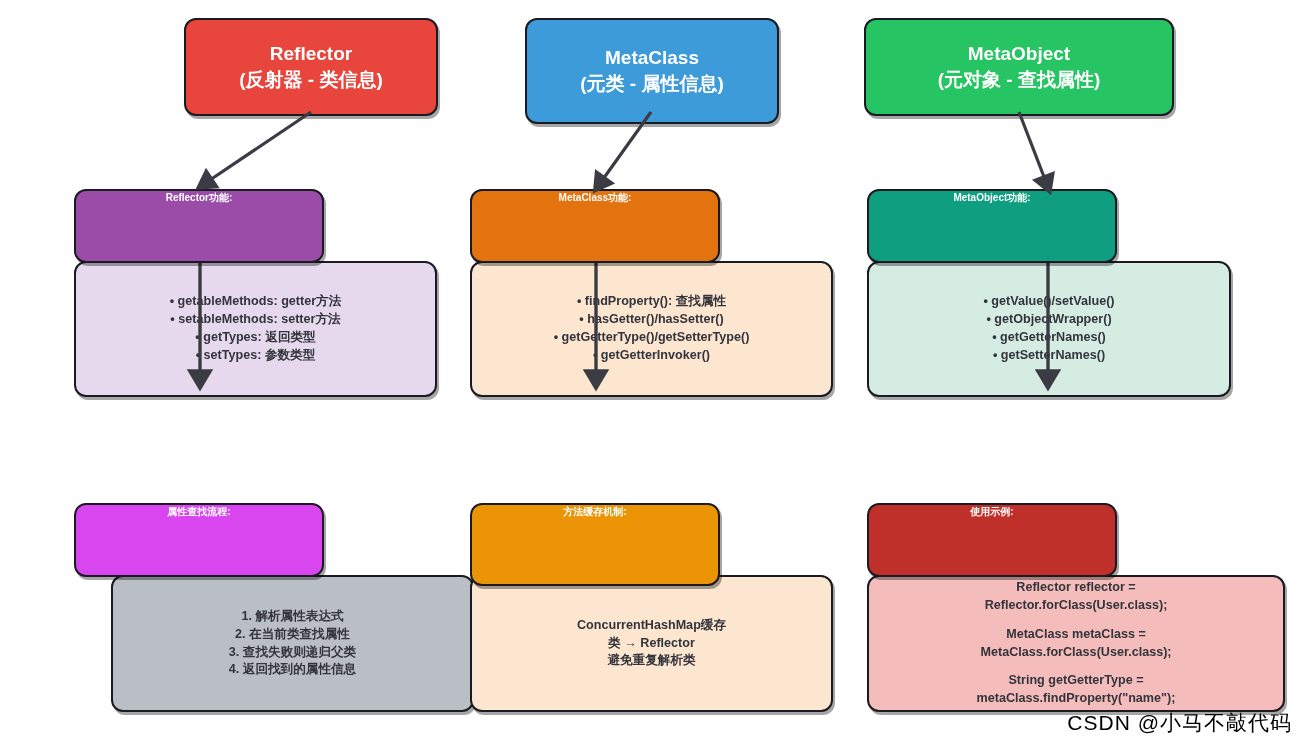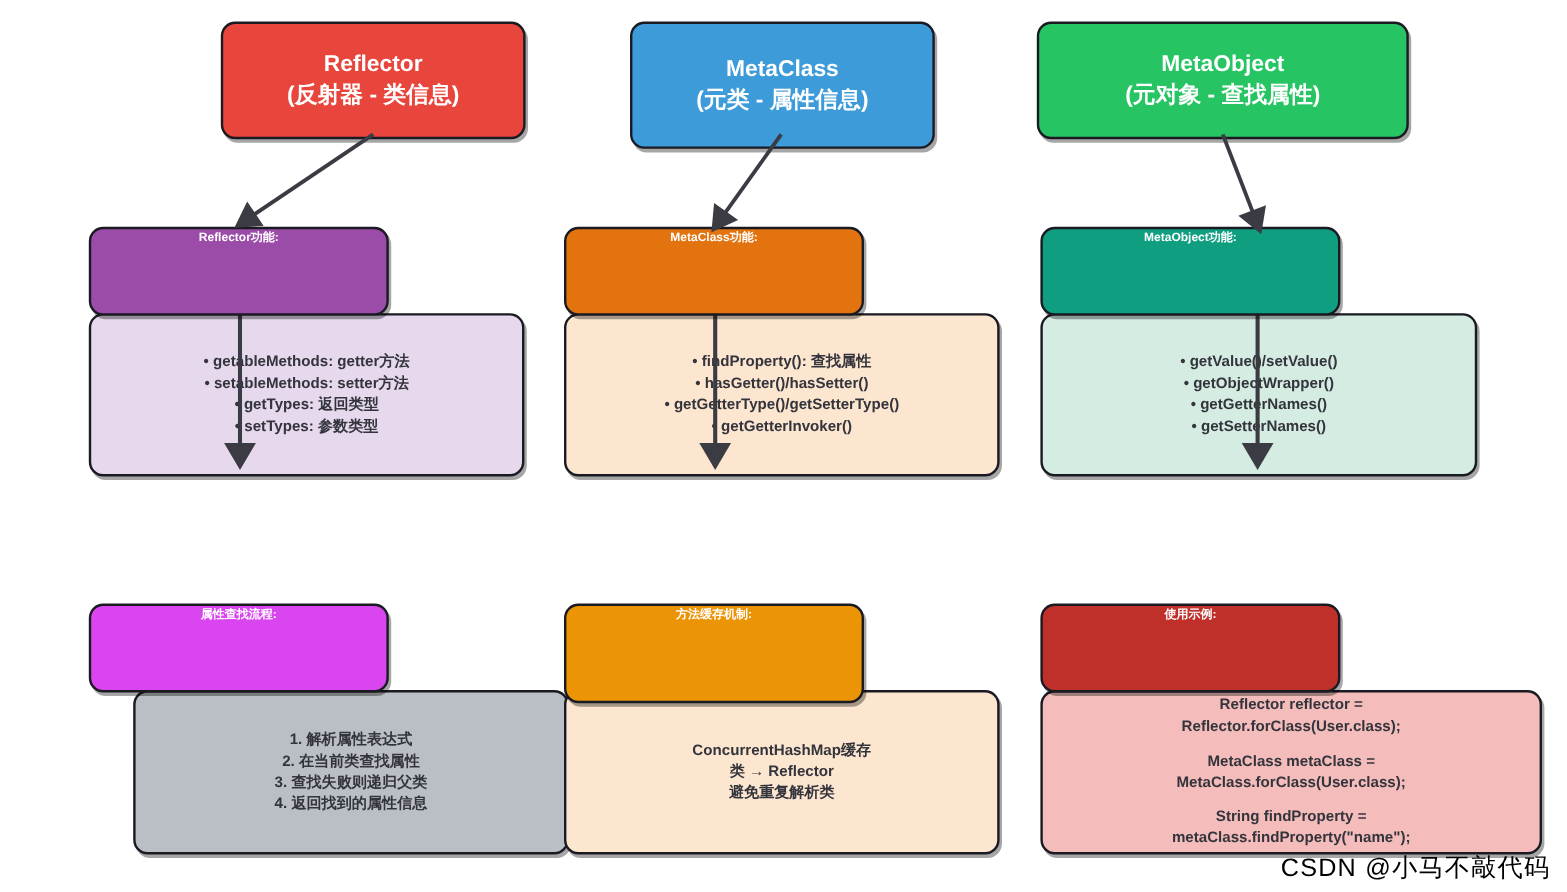--- a/index.html
+++ b/index.html
@@ -191,21 +191,21 @@
     <span>使用示例:</span>
   </div>
   <div class="card panel-body" style="left:867px; top:575px; width:418px; height:137px; background:#f4bdbb;">
     <div class="body-inner">
       <span class="line">Reflector reflector =</span>
       <span class="line">Reflector.forClass(User.class);</span>
       <span class="blank"></span>
       <span class="line">MetaClass metaClass =</span>
       <span class="line">MetaClass.forClass(User.class);</span>
       <span class="blank"></span>
-      <span class="line">String findProperty =</span>
+      <span class="line">String getGetterType =</span>
       <span class="line">metaClass.findProperty("name");</span>
     </div>
   </div>
 
   <svg id="inner-arrows" viewBox="0 0 1306 743">
     <defs>
       <marker id="vhead" markerWidth="9" markerHeight="9" refX="3.2" refY="4.5" orient="auto" markerUnits="strokeWidth">
         <path d="M0.6,0.6 L7.2,4.5 L0.6,8.4 z" fill="#3b3b43"></path>
       </marker>
     </defs>

